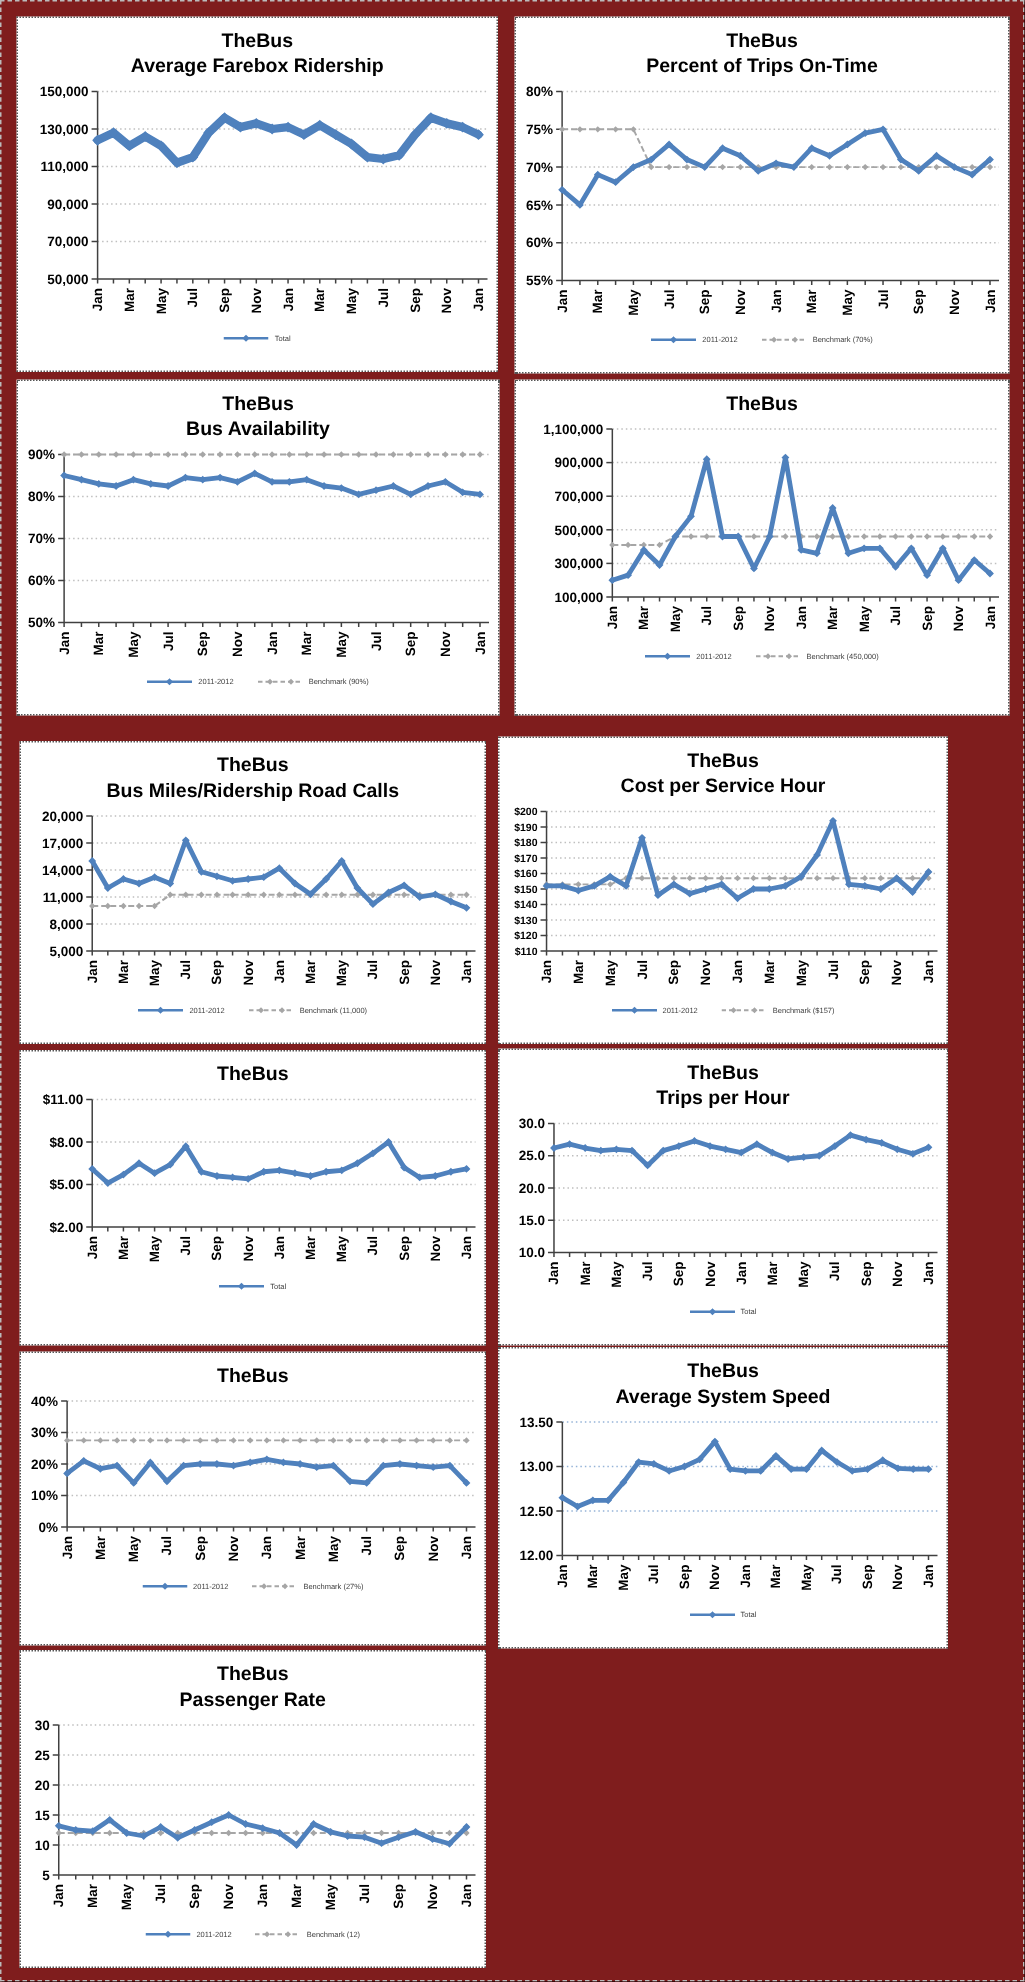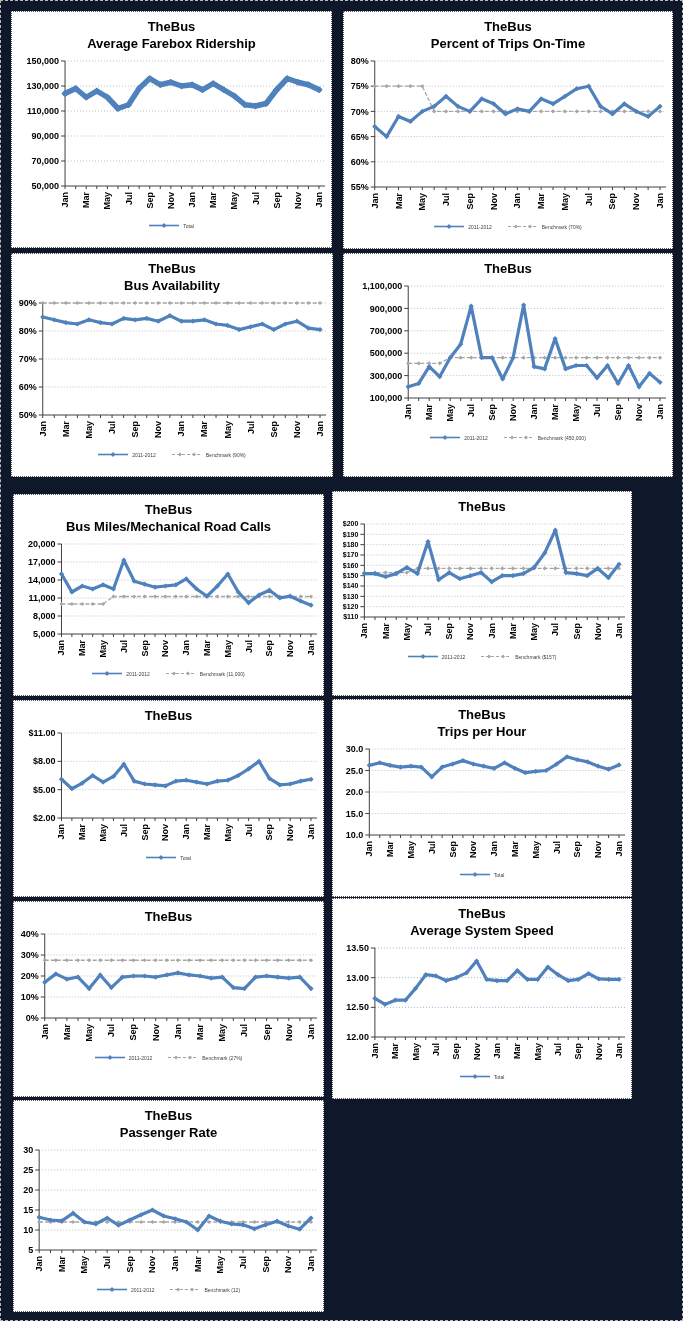--- a/index.html
+++ b/index.html
@@ -1,17 +1,17 @@
 <!DOCTYPE html>
 <html><head>
 <meta charset="utf-8">
 <style>
   html,body{margin:0;padding:0;background:#000;}
   body{font-family:"Liberation Sans",sans-serif;}
-  #canvas{position:relative;width:681px;height:1319px;background:#0f172a;border:1px dashed #bbb;overflow:hidden;}
+  #canvas{position:relative;width:681px;height:1319px;background:#7f1d1d;border:1px dashed #bbb;overflow:hidden;}
   .card{position:absolute;background:#fff;border:1px dotted #555;box-sizing:border-box;padding-top:7px;}
   .titles{text-align:center;line-height:1.3;margin-bottom:2px;}
   .t1,.t2{font-size:13px;font-weight:bold;color:#000;}
   svg.plot{display:block;margin:0 auto;}
   .legend{display:flex;justify-content:center;align-items:center;gap:16px;height:12px;}
   .leg-item{display:inline-flex;align-items:center;gap:4px;}
   .leg-label{font-size:5px;color:#404040;letter-spacing:0;}
   
   .c0{left:10px;top:10px;width:321px;height:237px;}
   .c1{left:342px;top:10px;width:330px;height:238px;}
@@ -528,21 +528,21 @@
             <path d="M 22 1.5 L 24 3.5 L 22 5.5 L 20 3.5 Z" fill="#A6A6A6"></path>
           </svg>
           <span class="leg-label">Benchmark (450,000)</span>
         </span>
       </div>
   </div>
 
   <div class="card c4">
     <div class="titles">
       <div class="t1">TheBus</div>
-      <div class="t2">Bus Miles/Mechanical Road Calls</div>
+      <div class="t2">Bus Miles/Ridership Road Calls</div>
     </div>
     <svg class="plot" width="301" height="130">
         <line x1="43.48" y1="6" x2="299" y2="6" stroke="#BFBFBF" stroke-width="1" stroke-dasharray="1 2"></line>
         <line x1="39.48" y1="6" x2="43.48" y2="6" stroke="#404040"></line>
         <text x="37.48" y="9.15" text-anchor="end" font-size="9" font-weight="bold" fill="#000">20,000</text>
         <line x1="43.48" y1="24" x2="299" y2="24" stroke="#BFBFBF" stroke-width="1" stroke-dasharray="1 2"></line>
         <line x1="39.48" y1="24" x2="43.48" y2="24" stroke="#404040"></line>
         <text x="37.48" y="27.15" text-anchor="end" font-size="9" font-weight="bold" fill="#000">17,000</text>
         <line x1="43.48" y1="42" x2="299" y2="42" stroke="#BFBFBF" stroke-width="1" stroke-dasharray="1 2"></line>
         <line x1="39.48" y1="42" x2="43.48" y2="42" stroke="#404040"></line>
@@ -663,20 +663,21 @@
             <path d="M 22 1.5 L 24 3.5 L 22 5.5 L 20 3.5 Z" fill="#A6A6A6"></path>
           </svg>
           <span class="leg-label">Benchmark (11,000)</span>
         </span>
       </div>
   </div>
 
   <div class="card c5">
     <div class="titles">
       <div class="t1">TheBus</div>
+      <div class="t2">Cost per Service Hour</div>
     </div>
     <svg class="plot" width="290" height="133">
         <line x1="27.36" y1="6" x2="288" y2="6" stroke="#BFBFBF" stroke-width="1" stroke-dasharray="1 2"></line>
         <line x1="23.36" y1="6" x2="27.36" y2="6" stroke="#404040"></line>
         <text x="21.36" y="8.45" text-anchor="end" font-size="7" font-weight="bold" fill="#000">$200</text>
         <line x1="27.36" y1="16.333333333333332" x2="288" y2="16.333333333333332" stroke="#BFBFBF" stroke-width="1" stroke-dasharray="1 2"></line>
         <line x1="23.36" y1="16.333333333333332" x2="27.36" y2="16.333333333333332" stroke="#404040"></line>
         <text x="21.36" y="18.78333333333333" text-anchor="end" font-size="7" font-weight="bold" fill="#000">$190</text>
         <line x1="27.36" y1="26.666666666666664" x2="288" y2="26.666666666666664" stroke="#BFBFBF" stroke-width="1" stroke-dasharray="1 2"></line>
         <line x1="23.36" y1="26.666666666666664" x2="27.36" y2="26.666666666666664" stroke="#404040"></line>

